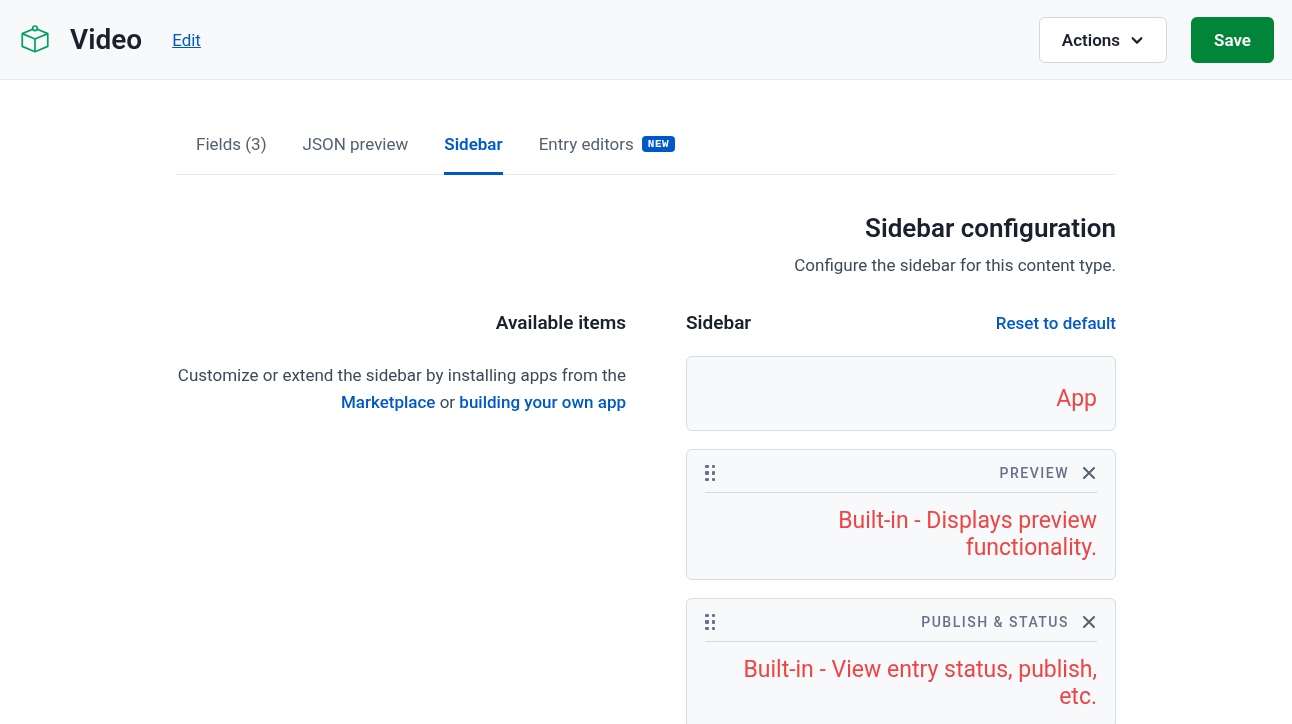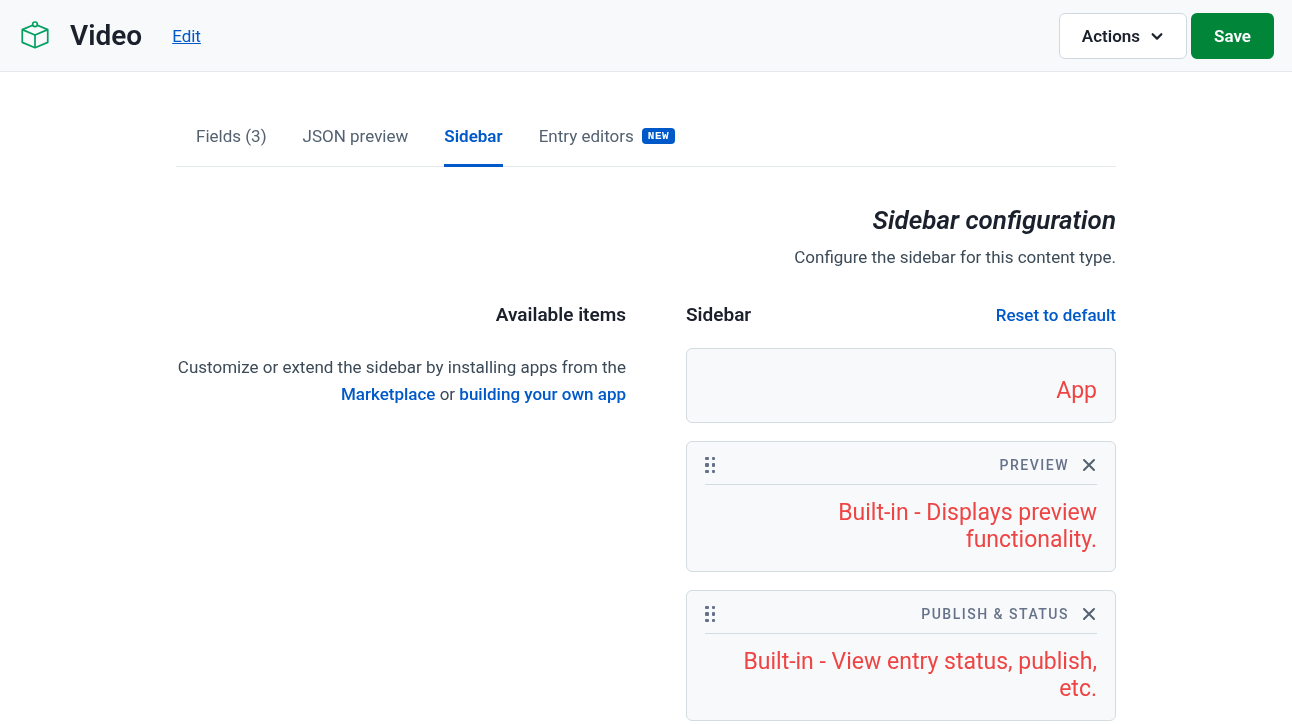--- a/index.html
+++ b/index.html
@@ -12,21 +12,21 @@
       background: #fff;
       color: #1a202c;
       width: 1292px;
     }
     .topbar {
       display: flex;
       align-items: center;
       padding: 14px 18px;
       background: #f7f9fa;
       border-bottom: 1px solid #e5ebed;
-      height: 72px;
+      height: 80px;
     }
     .topbar-left {
       display: flex;
       align-items: center;
       gap: 18px;
     }
     .logo-icon {
       width: 34px;
       height: 34px;
       display: flex;
@@ -41,21 +41,21 @@
     .edit-link {
       font-size: 17px;
       color: #0059c8;
       text-decoration: underline;
       cursor: pointer;
       margin-left: 12px;
     }
     .topbar-right {
       margin-left: auto;
       display: flex;
-      gap: 4px;
+      gap: 24px;
       align-items: center;
     }
     .btn {
       display: flex;
       align-items: center;
       gap: 10px;
       padding: 12px 22px;
       font-size: 17px;
       font-weight: 600;
       border-radius: 6px;
@@ -112,21 +112,20 @@
       padding: 2px 6px;
       border-radius: 4px;
       letter-spacing: 0.5px;
       font-family: Liberation Mono, monospace;
     }
     .section-title {
       font-size: 26px;
       font-weight: 600;
       margin-top: 38px;
       color: #1a202c;
-      font-style: italic;
     }
     .section-sub {
       font-size: 17px;
       color: #3c4a57;
       margin-top: 12px;
     }
     .columns {
       display: flex;
       margin-top: 36px;
       gap: 60px;

